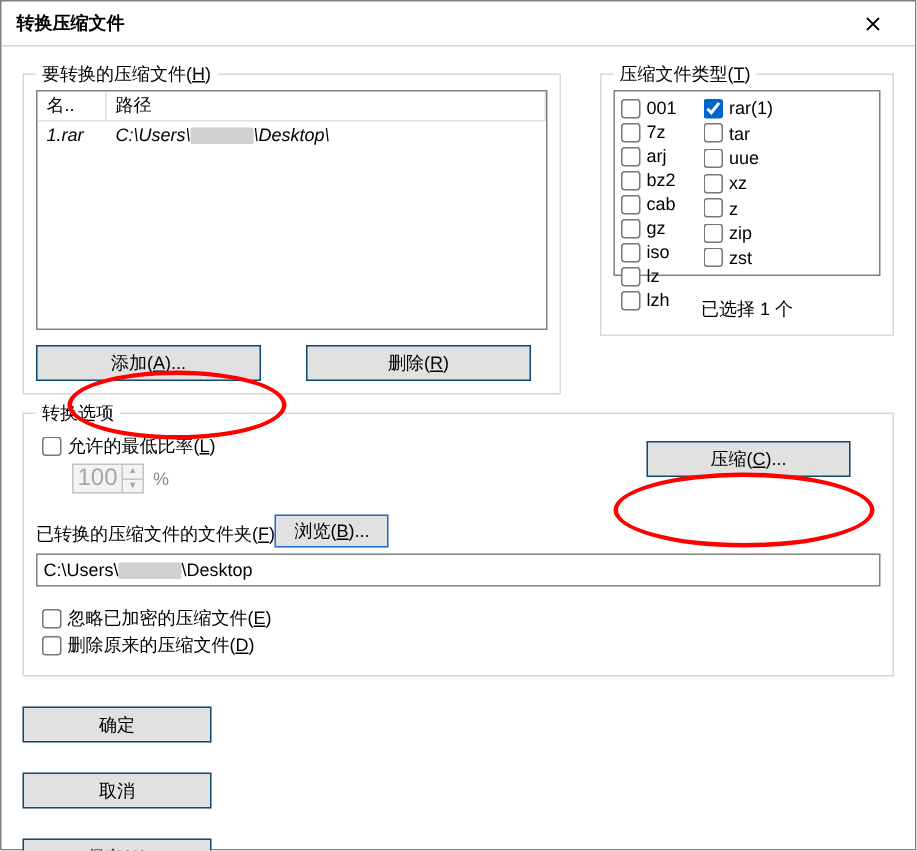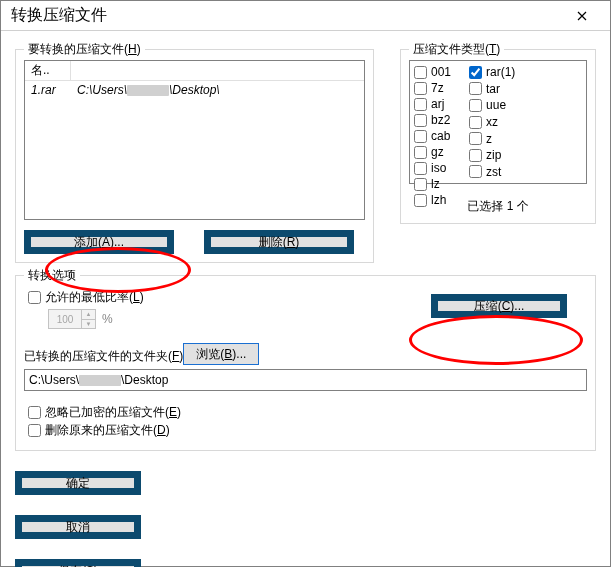--- a/index.html
+++ b/index.html
@@ -18,21 +18,21 @@
     position: relative;
   }
   .titlebar {
     height: 30px;
     border-bottom: 1px solid #d0d0d0;
     display: flex;
     align-items: center;
     padding: 0 8px 0 10px;
     justify-content: space-between;
   }
-  .titlebar .title { font-size: 16px; }
+  .titlebar .title { font-size: 12px; font-weight: bold; }
   .close-btn {
     width: 40px;
     height: 28px;
     display: flex;
     align-items: center;
     justify-content: center;
     font-size: 14px;
     font-family: Arial, sans-serif;
   }
   .content {
@@ -97,21 +97,21 @@
     vertical-align: middle;
     border-radius: 1px;
   }
   .archives-buttons {
     display: flex;
     gap: 30px;
     margin-top: 10px;
   }
   .btn {
     background: #e1e1e1;
-    border: 7px solid #0c4a6e;
+    border: 1px solid #0c4a6e;
     height: 24px;
     font-size: 12px;
     font-family: inherit;
     display: inline-flex;
     align-items: center;
     justify-content: center;
     cursor: default;
     padding: 0 10px;
   }
   .archives-buttons .btn { width: 150px; }
@@ -164,21 +164,21 @@
     align-items: stretch;
     border: 1px solid #b0b0b0;
     background: #f0f0f0;
     height: 20px;
     opacity: 0.75;
   }
   .spinner input {
     width: 32px;
     border: none;
     text-align: center;
-    font-size: 10px;
+    font-size: 16px;
     background: transparent;
     color: #888;
   }
   .spinner .sp-btns {
     display: flex;
     flex-direction: column;
     border-left: 1px solid #b0b0b0;
     width: 14px;
   }
   .spinner .sp-btn {
@@ -261,20 +261,21 @@
   <div class="content">
     <div class="row1">
 
       <div class="group archives-group">
         <div class="group-title">
           <span>要转换的压缩文件(</span><span class="u">H</span><span>)</span>
         </div>
         <div class="filelist">
           <div class="filelist-header">
             <div class="col col-name">名..</div>
+            <div class="col col-path">路径</div>
           </div>
           <div class="filelist-row">
             <div class="cell cell-name">1.rar</div>
             <div class="cell cell-path">
               <span>C:\Users\</span><span class="redact" style="width:42px"></span><span>\Desktop\</span>
             </div>
           </div>
         </div>
         <div class="archives-buttons">
           <button class="btn">

